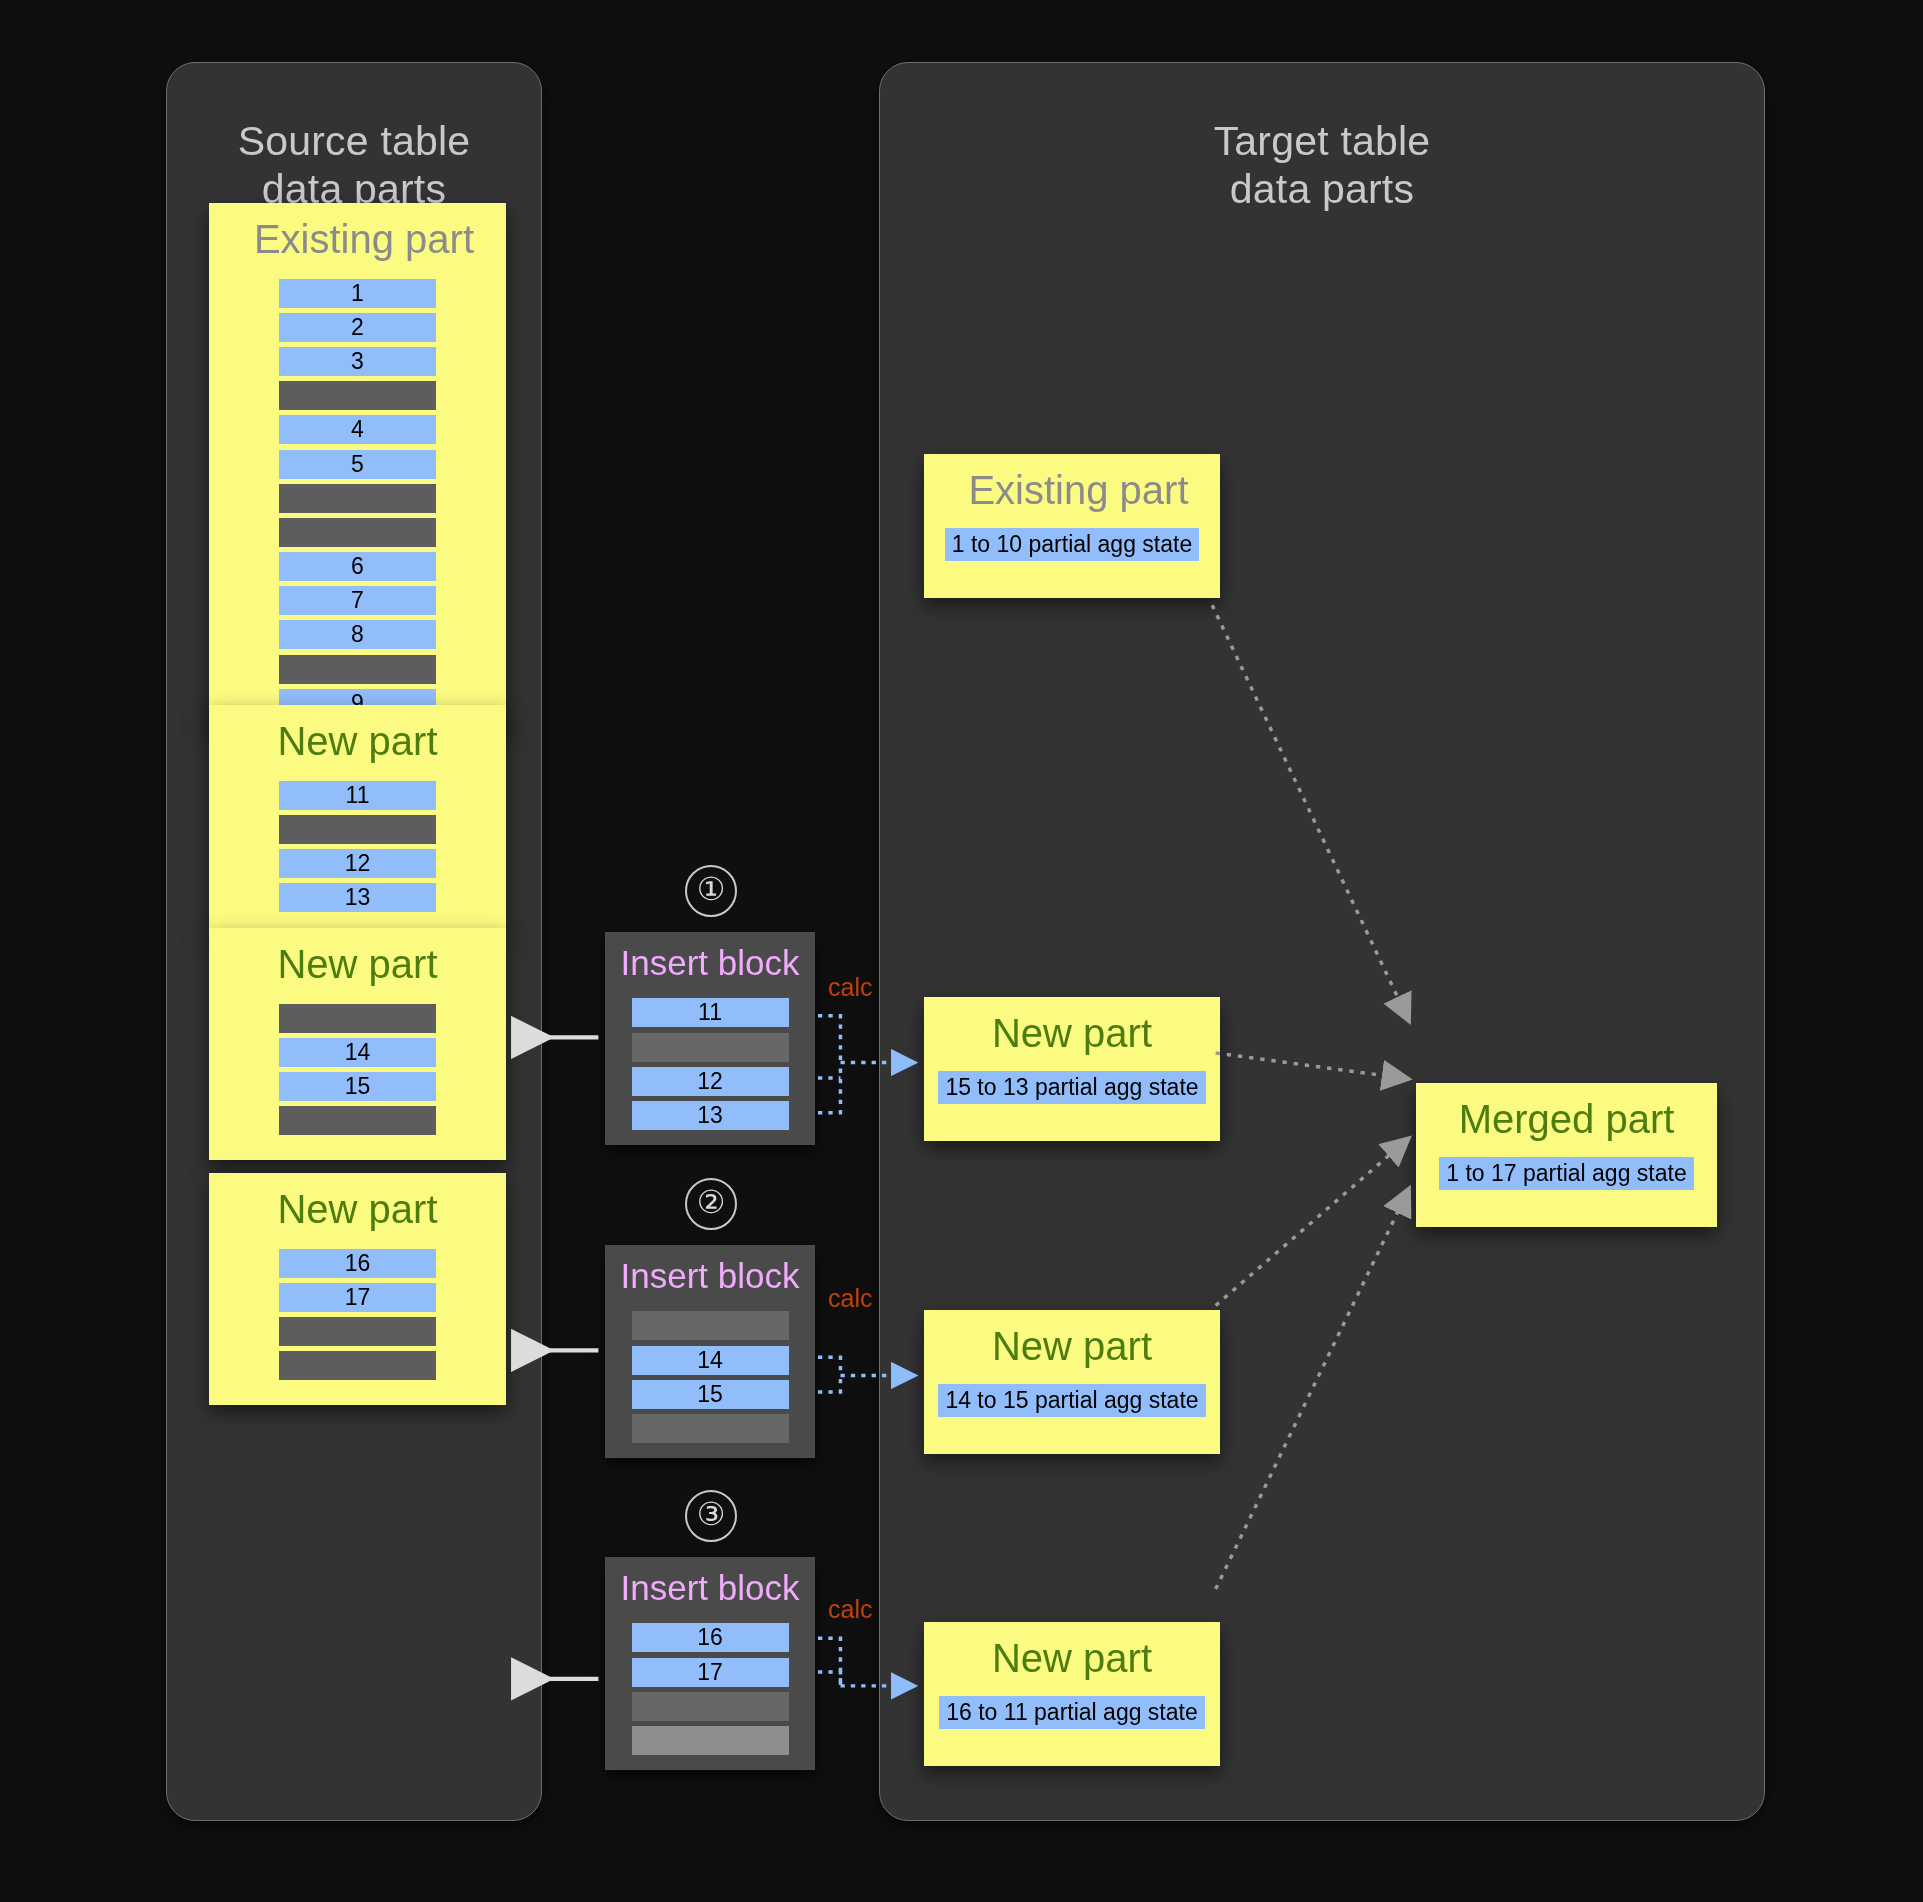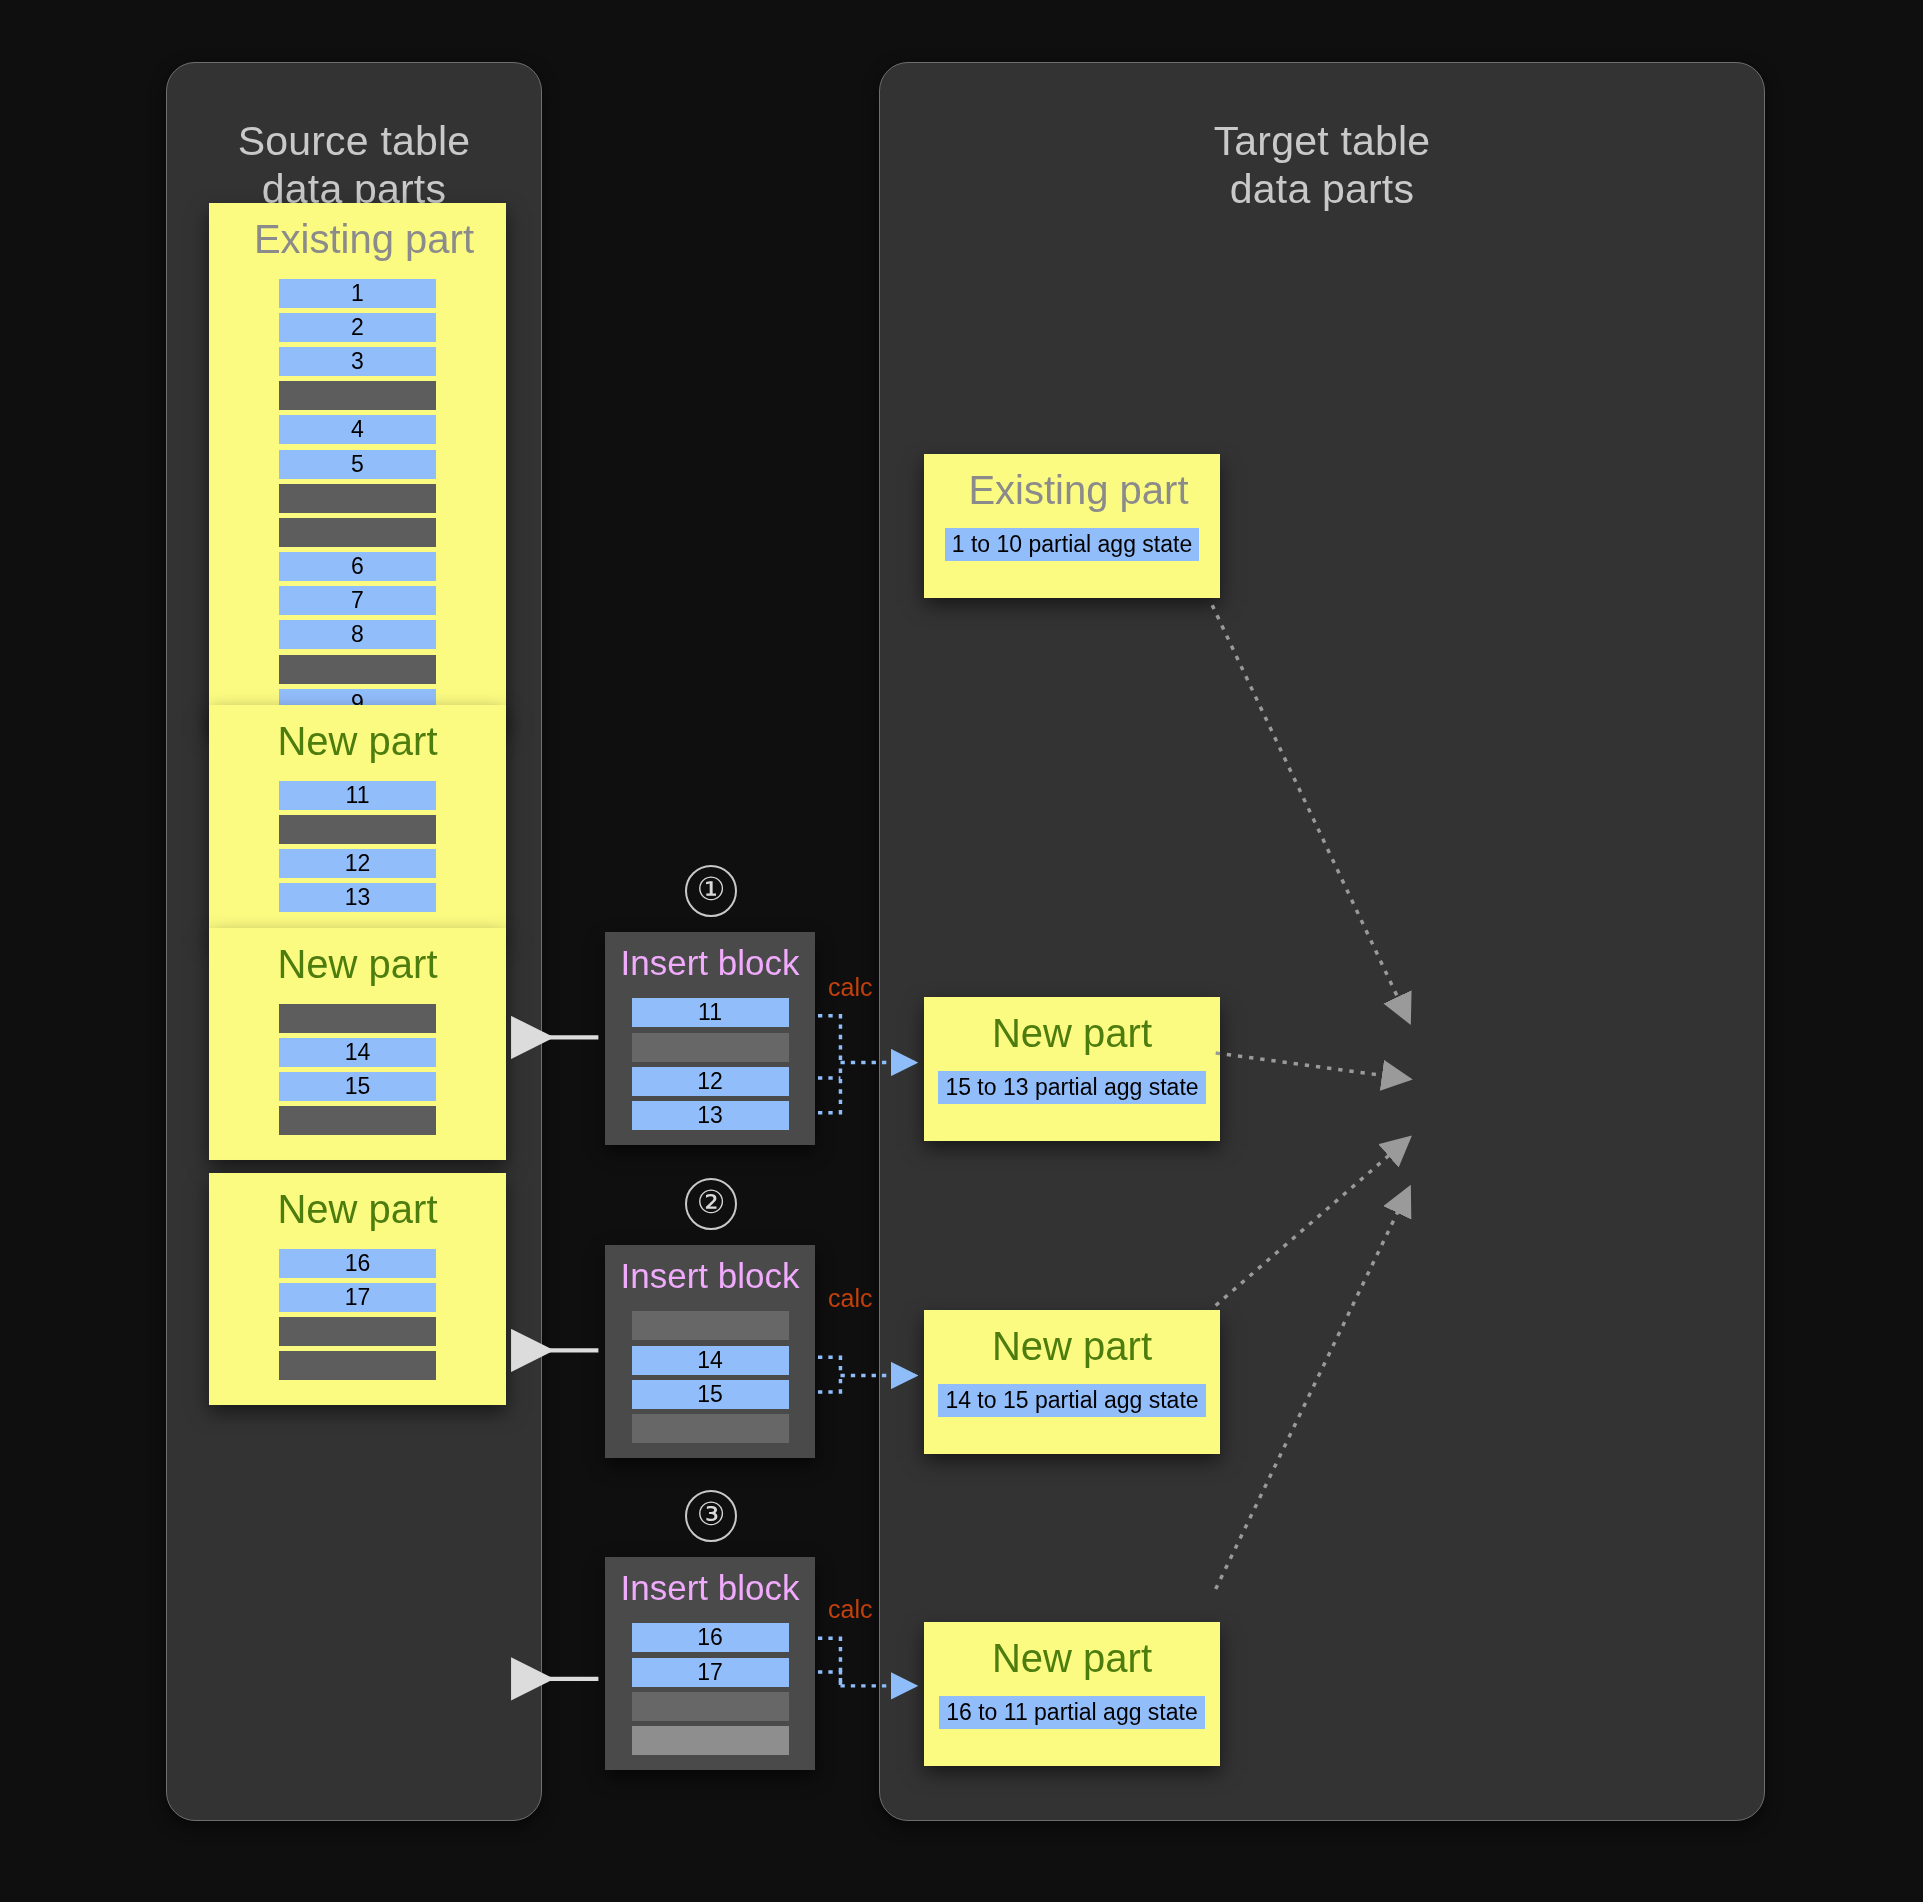--- a/index.html
+++ b/index.html
@@ -254,20 +254,26 @@
     </div>
   </div>
 
   <div class="part" style="left:44px; top:1559px; width:296px; height:144px;">
     <div class="part-title">New part</div>
     <div class="pill-wrap">
       <span class="state-pill"><b>16 to 11</b><span> partial agg state</span></span>
     </div>
   </div>
 
+  <div class="part" style="left:536px; top:1020px; width:301px; height:144px;">
+    <div class="part-title">Merged part</div>
+    <div class="pill-wrap">
+      <span class="state-pill"><b>1 to 17</b><span> partial agg state</span></span>
+    </div>
+  </div>
 </div>
 
 <svg class="overlay" viewBox="0 0 2224 2200" width="1923" height="1902">
   <defs>
     <marker id="wh-arrow" markerWidth="10" markerHeight="10" refX="9" refY="5" orient="auto">
       <path d="M10,0 L10,10 L0,5 z" fill="#dcdcdc"></path>
     </marker>
     <marker id="bl-arrow" markerWidth="8" markerHeight="8" refX="7" refY="4" orient="auto">
       <path d="M0,0 L8,4 L0,8 z" fill="#8fbdfa"></path>
     </marker>

